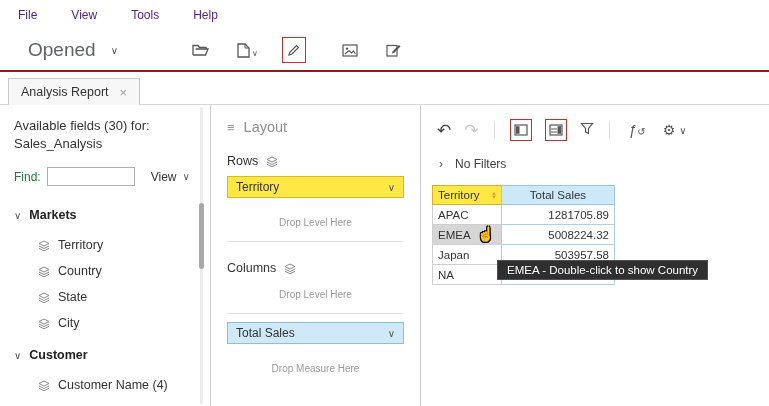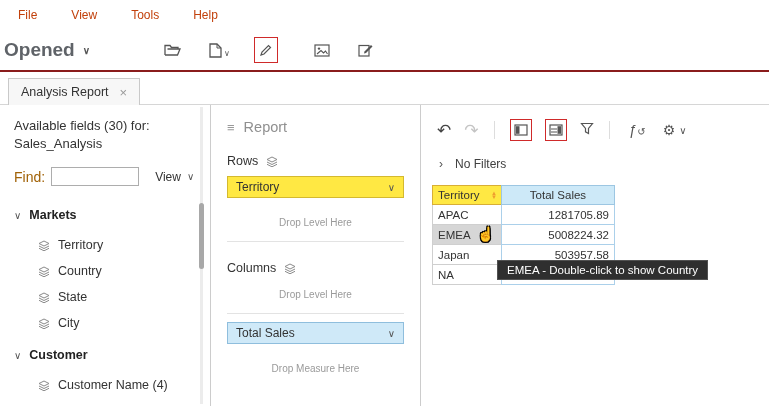--- a/index.html
+++ b/index.html
@@ -3,26 +3,26 @@
 <meta charset="utf-8">
 <style>
   * { margin:0; padding:0; box-sizing:border-box; }
   body { font-family:"Liberation Sans", sans-serif; background:#fff; }
   .screen { position:relative; width:769px; height:406px; background:#fff; overflow:hidden; }
 
   
   .accent { position:absolute; top:0; left:0; width:8px; height:30px; background:#6e1212; }
   .menubar { position:absolute; top:0; left:0; width:100%; height:30px; background:#fff;
              display:flex; align-items:center; padding-left:18px; gap:34px; }
-  .menu-item { font-size:12px; color:#c2410c; cursor:default; }
+  .menu-item { font-size:12px; color:#4c1d95; cursor:default; }
 
   
   .toolbar { position:absolute; top:30px; left:0; width:100%; height:40px; background:#fff;
              display:flex; align-items:center; }
-  .opened { margin-left:4px; display:flex; align-items:center; gap:8px; color:#5f6368;font-weight:bold; }
+  .opened { margin-left:28px; display:flex; align-items:center; gap:15px; color:#5f6368; }
   .opened .big { font-size:19px; }
   .chev { font-size:10px; color:#555; }
   .tb-icons { display:flex; align-items:center; margin-left:46px; }
   .tbi { display:flex; align-items:center; }
   .gap28 { margin-left:28px; }
   .gap36 { margin-left:36px; }
   .redbox { width:24px; height:26px; border:1px solid #cf2a2a; display:flex; align-items:center;
             justify-content:center; margin-left:24px; }
   .mini-chev { font-size:8px; color:#555; margin-left:2px; align-self:flex-end; }
   .maroon-line { position:absolute; top:70px; left:0; width:100%; height:2px; background:#8a1c1c; }
@@ -36,21 +36,21 @@
   .tab-close { color:#999; font-size:13px; }
 
   
   .main { position:absolute; top:105px; left:0; right:0; bottom:0; }
 
   
   .fields-panel { position:absolute; left:0; top:0; width:211px; height:100%;
                   border-right:1px solid #ccc; padding:12px 0 0 14px; background:#fff; }
   .fp-title { font-size:13px; color:#333; line-height:1.35; }
   .find-row { display:flex; align-items:center; margin-top:15px; gap:6px; }
-  .find-label { font-size:14px; color:#a16207; }
+  .find-label { font-size:12px; color:#15803d; }
   .find-input { width:88px; height:19px; border:1px solid #adadad; font-size:11px; padding:0 4px;
                 font-family:"Liberation Sans", sans-serif; }
   .view-dd { display:flex; align-items:center; gap:6px; margin-left:10px; font-size:12px; color:#333; }
   .group-h { display:flex; align-items:center; gap:8px; margin-top:22px; }
   .group-h.second { margin-top:12px; }
   .glabel { font-size:12.5px; font-weight:bold; color:#222; }
   .gitems { margin:10px 0 0 24px; }
   .gitem { display:flex; align-items:center; gap:8px; height:26px; }
   .glab { font-size:12.5px; color:#333; }
   .fp-scroll-track { position:absolute; right:7px; top:2px; bottom:2px; width:3px; background:#ececec; }
@@ -242,21 +242,21 @@
         </div>
       </div>
 
       <div class="fp-scroll-track"></div>
       <div class="fp-scroll-thumb"></div>
     </div>
 
     <div class="layout-panel">
       <div class="lp-h">
         <span class="burger">≡</span>
-        <span class="lp-title">Report</span>
+        <span class="lp-title">Layout</span>
       </div>
 
       <div class="sec-h">
         <span class="slab">Rows</span>
         <svg width="12" height="11">
             <path d="M6 1 L11 3.5 L6 6 L1 3.5 Z" fill="none" stroke="#8a8a8a"></path>
             <path d="M1 6 L6 8.5 L11 6" fill="none" stroke="#8a8a8a"></path>
             <path d="M1 8.3 L6 10.8 L11 8.3" fill="none" stroke="#8a8a8a"></path>
           </svg>
       </div>

